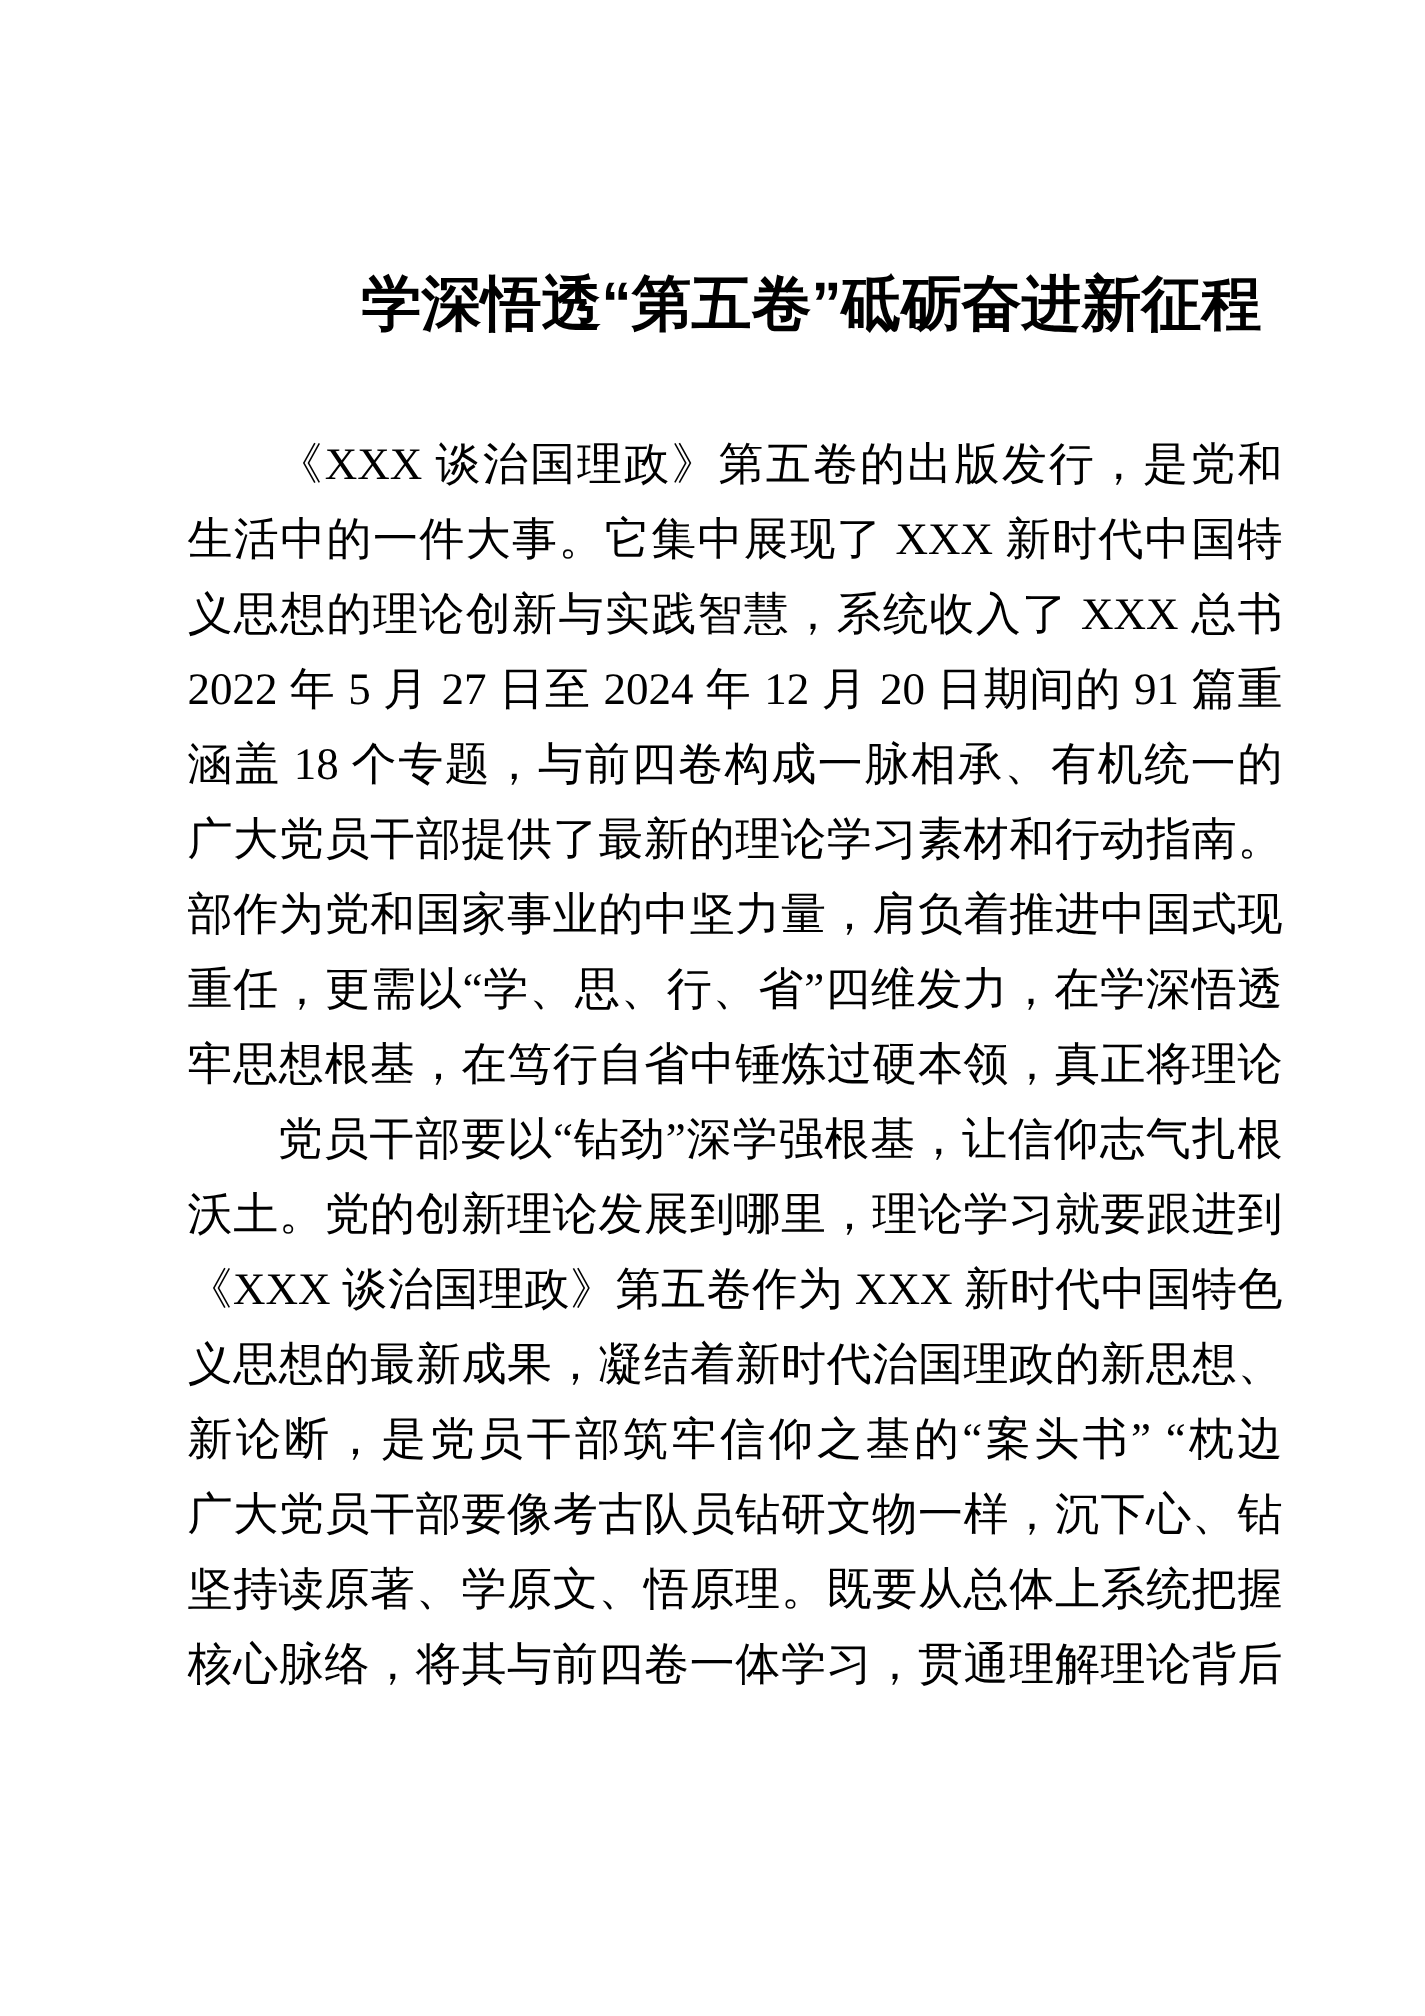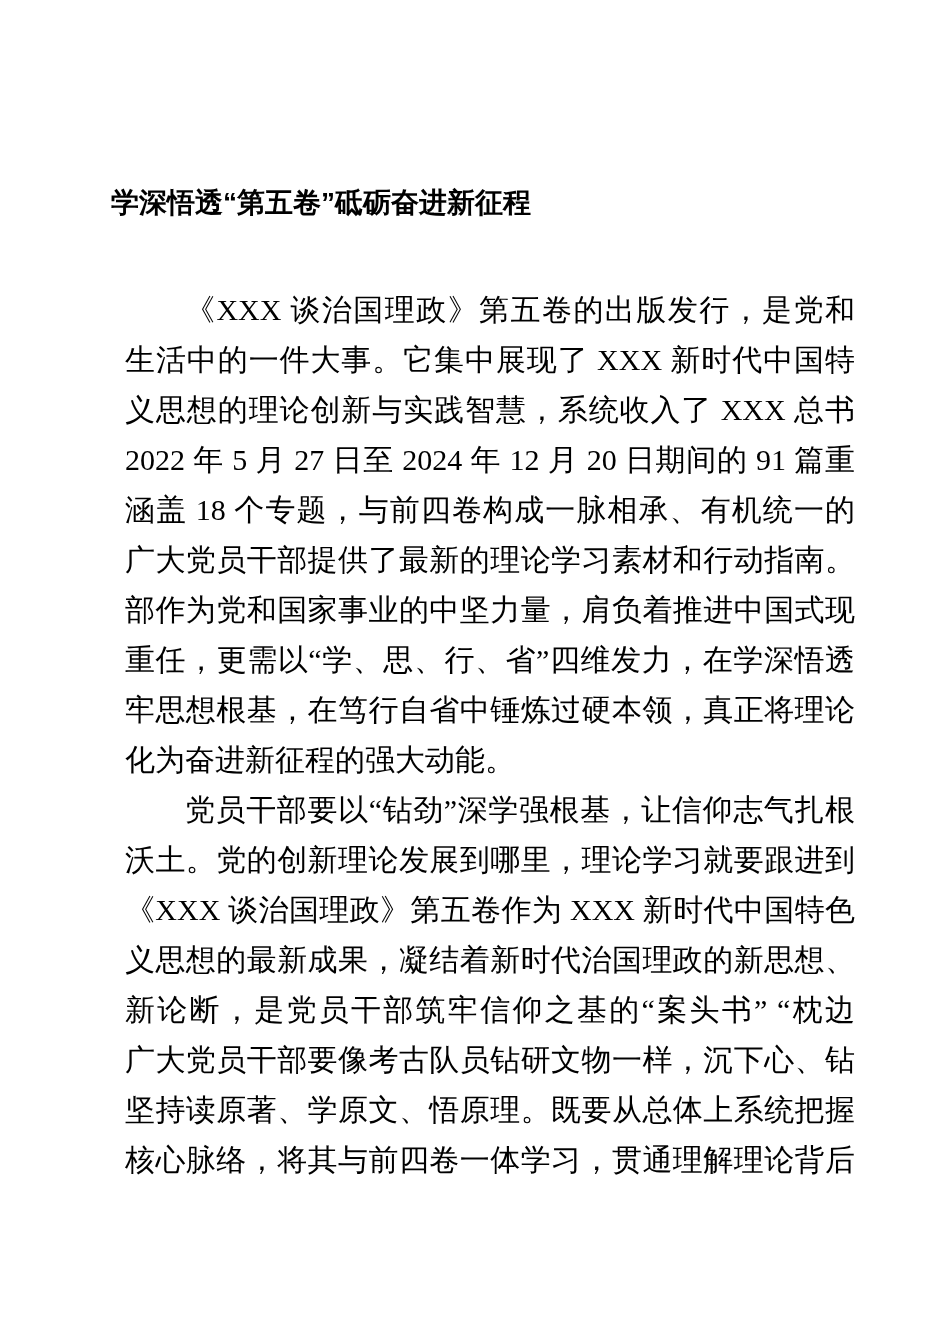--- a/index.html
+++ b/index.html
@@ -17,23 +17,23 @@
   }
   .doc-title {
     position: absolute;
     top: 178px;
     left: 111px;
     width: 730px;
     height: 50px;
     line-height: 50px;
     margin: 0;
     font-family: "Liberation Sans", "DejaVu Sans", sans-serif;
-    font-size: 28px;
+    font-size: 40px;
     font-weight: 700;
-    text-align: left;
+    text-align: right;
     white-space: nowrap;
   }
   .doc-body {
     position: absolute;
     top: 285px;
     left: 125px;
     width: 730px;
     font-family: "Liberation Serif", "DejaVu Serif", serif;
     font-size: 30px;
     color: #000000;
@@ -68,21 +68,20 @@
     <div class="paragraph">
       <div class="line indent">《XXX 谈治国理政》第五卷的出版发行，是党和国家政治</div>
       <div class="line">生活中的一件大事。它集中展现了 XXX 新时代中国特色社会主</div>
       <div class="line">义思想的理论创新与实践智慧，系统收入了 XXX 总书记在</div>
       <div class="line">2022 年 5 月 27 日至 2024 年 12 月 20 日期间的 91 篇重要著作，</div>
       <div class="line">涵盖 18 个专题，与前四卷构成一脉相承、有机统一的整体，为</div>
       <div class="line">广大党员干部提供了最新的理论学习素材和行动指南。党员干</div>
       <div class="line">部作为党和国家事业的中坚力量，肩负着推进中国式现代化的</div>
       <div class="line">重任，更需以“学、思、行、省”四维发力，在学深悟透中筑</div>
       <div class="line">牢思想根基，在笃行自省中锤炼过硬本领，真正将理论知识转</div>
-      <div class="line para-end">化为奋进新征程的强大动能。</div>
     </div>
 
     <div class="paragraph">
       <div class="line indent">党员干部要以“钻劲”深学强根基，让信仰志气扎根理论</div>
       <div class="line">沃土。党的创新理论发展到哪里，理论学习就要跟进到哪里。</div>
       <div class="line">《XXX 谈治国理政》第五卷作为 XXX 新时代中国特色社会主</div>
       <div class="line">义思想的最新成果，凝结着新时代治国理政的新思想、新观点、</div>
       <div class="line">新论断，是党员干部筑牢信仰之基的“案头书” “枕边卷”。</div>
       <div class="line">广大党员干部要像考古队员钻研文物一样，沉下心、钻进去，</div>
       <div class="line">坚持读原著、学原文、悟原理。既要从总体上系统把握全书的</div>

